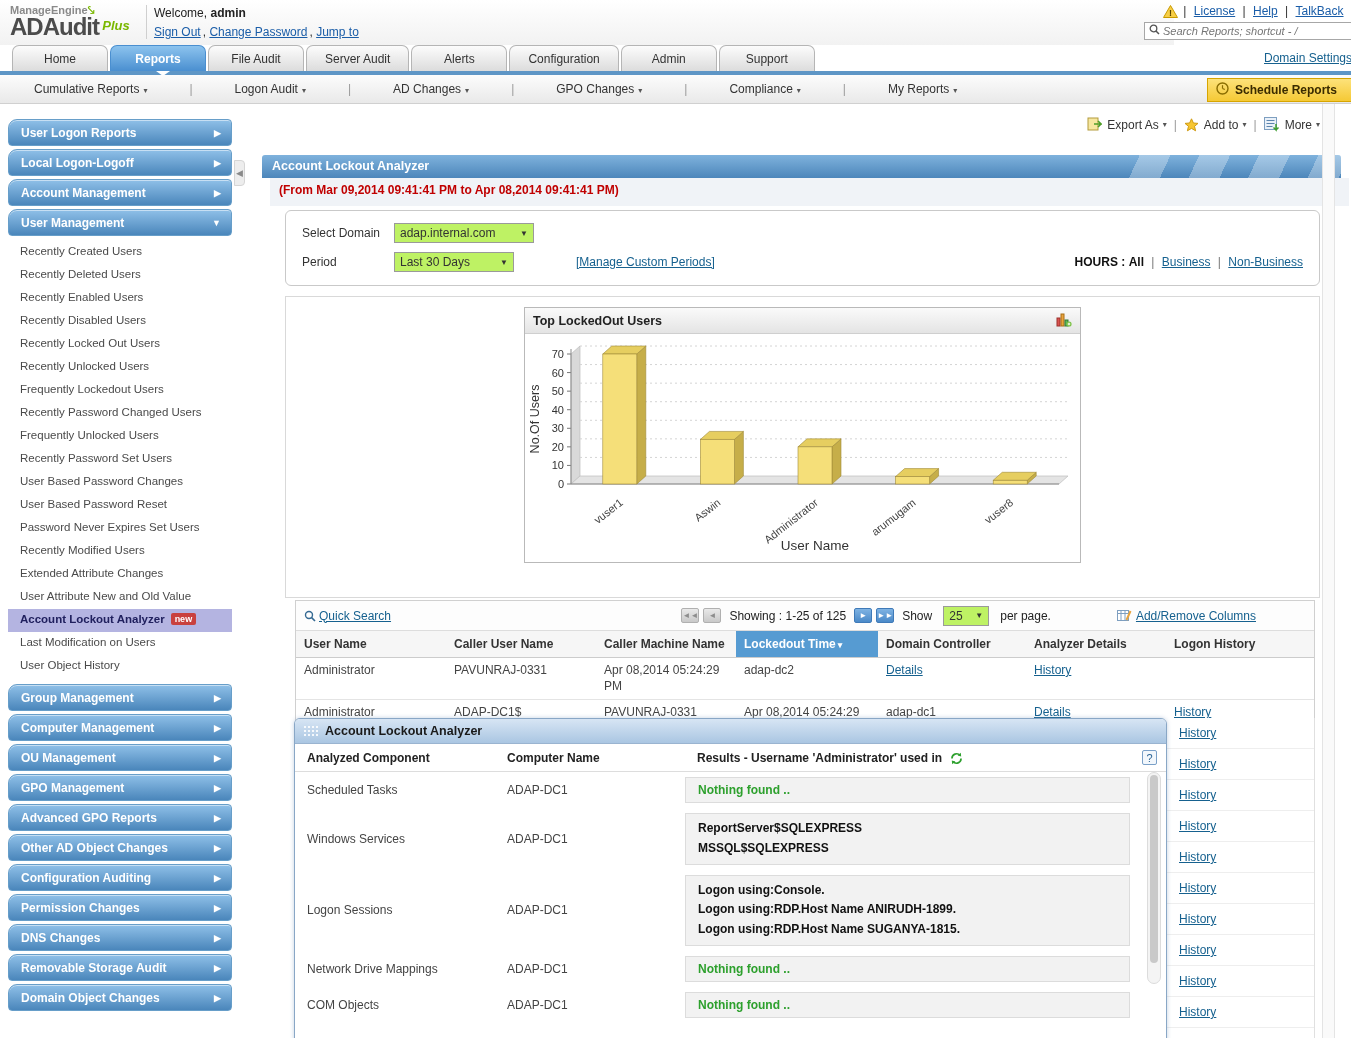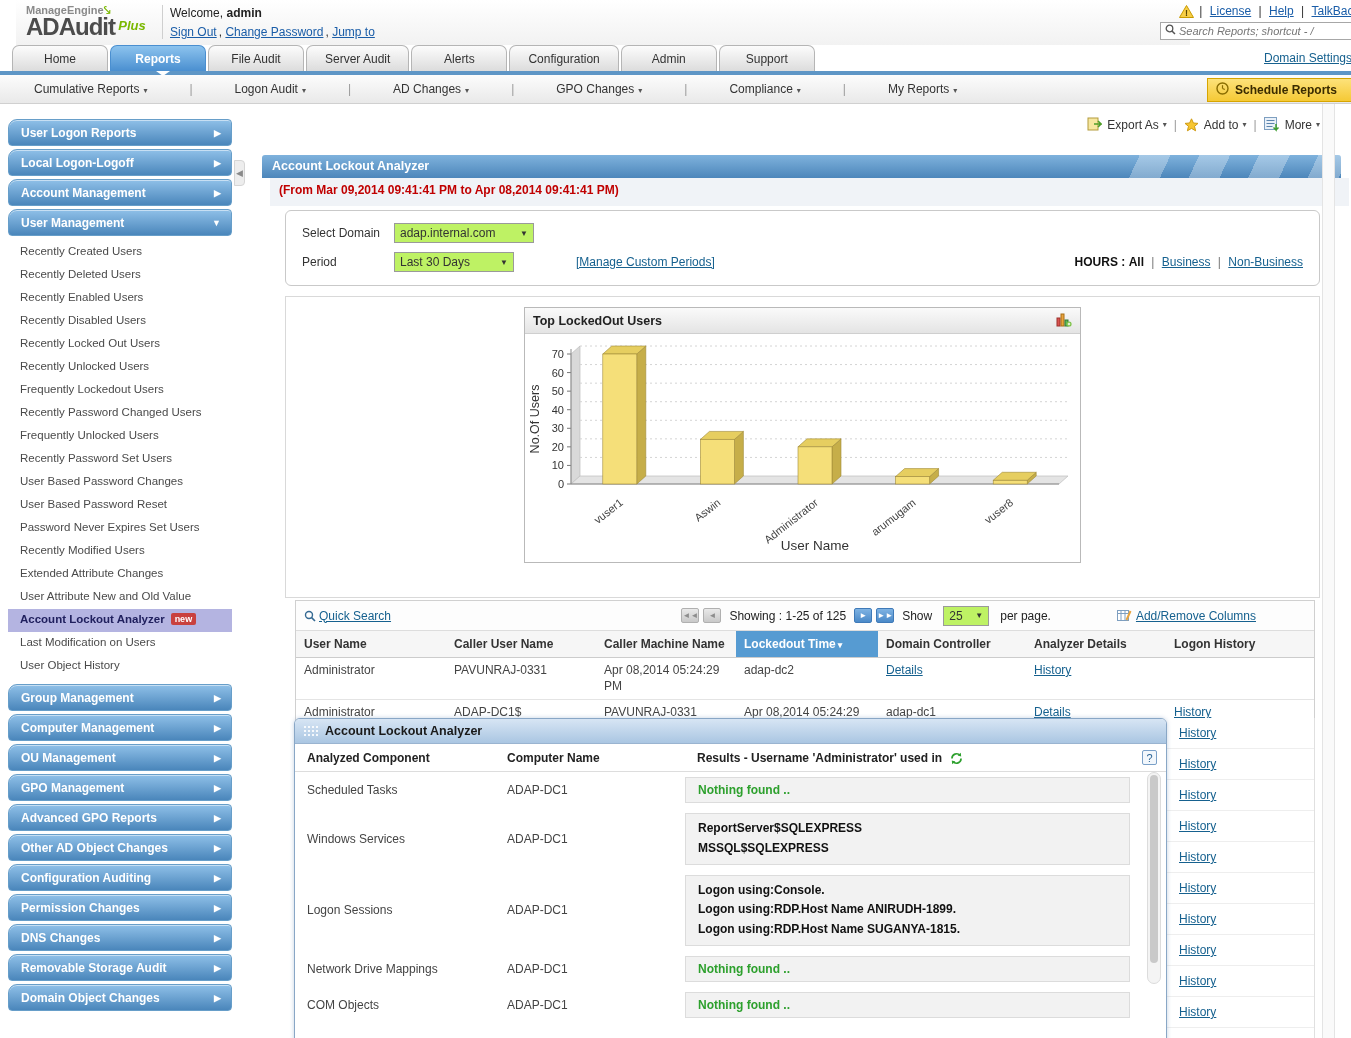--- a/index.html
+++ b/index.html
@@ -2,21 +2,21 @@
 <html><head>
 <meta charset="utf-8">
 <style>
   * { margin:0; padding:0; box-sizing:border-box; }
   html,body { width:1351px; height:1038px; }
   body { position:relative; overflow:hidden; background:#fff;
          font-family:"Liberation Sans", sans-serif; font-size:12px; color:#333; }
   a, .lnk { color:#16618f; text-decoration:underline; cursor:pointer; }
 
   
-  #top-header { position:absolute; left:16px; top:0; width:1174px; height:45px;
+  #top-header { position:absolute; left:0; top:0; width:1174px; height:45px;
     background:linear-gradient(#ffffff,#f2f2f2); }
   .brand { position:absolute; left:10px; top:3px; width:135px; }
   .brand-manage { font-size:11px; font-weight:bold; color:#8a8a8a; }
   .brand-swoosh { color:#7ab800; font-weight:bold; }
   .brand-product { font-size:24px; font-weight:bold; color:#4c4c4c; letter-spacing:-1px; line-height:20px; }
   .brand-plus { font-size:13px; font-style:italic; font-weight:bold; color:#7ab800; vertical-align:super; }
   .header-sep { position:absolute; left:146px; top:5px; height:34px; border-left:1px solid #cfcfcf; }
   .welcome { position:absolute; left:154px; top:6px; }
   .welcome-line { font-size:12px; color:#222; margin-bottom:5px; }
   .welcome-line b { font-weight:bold; }

